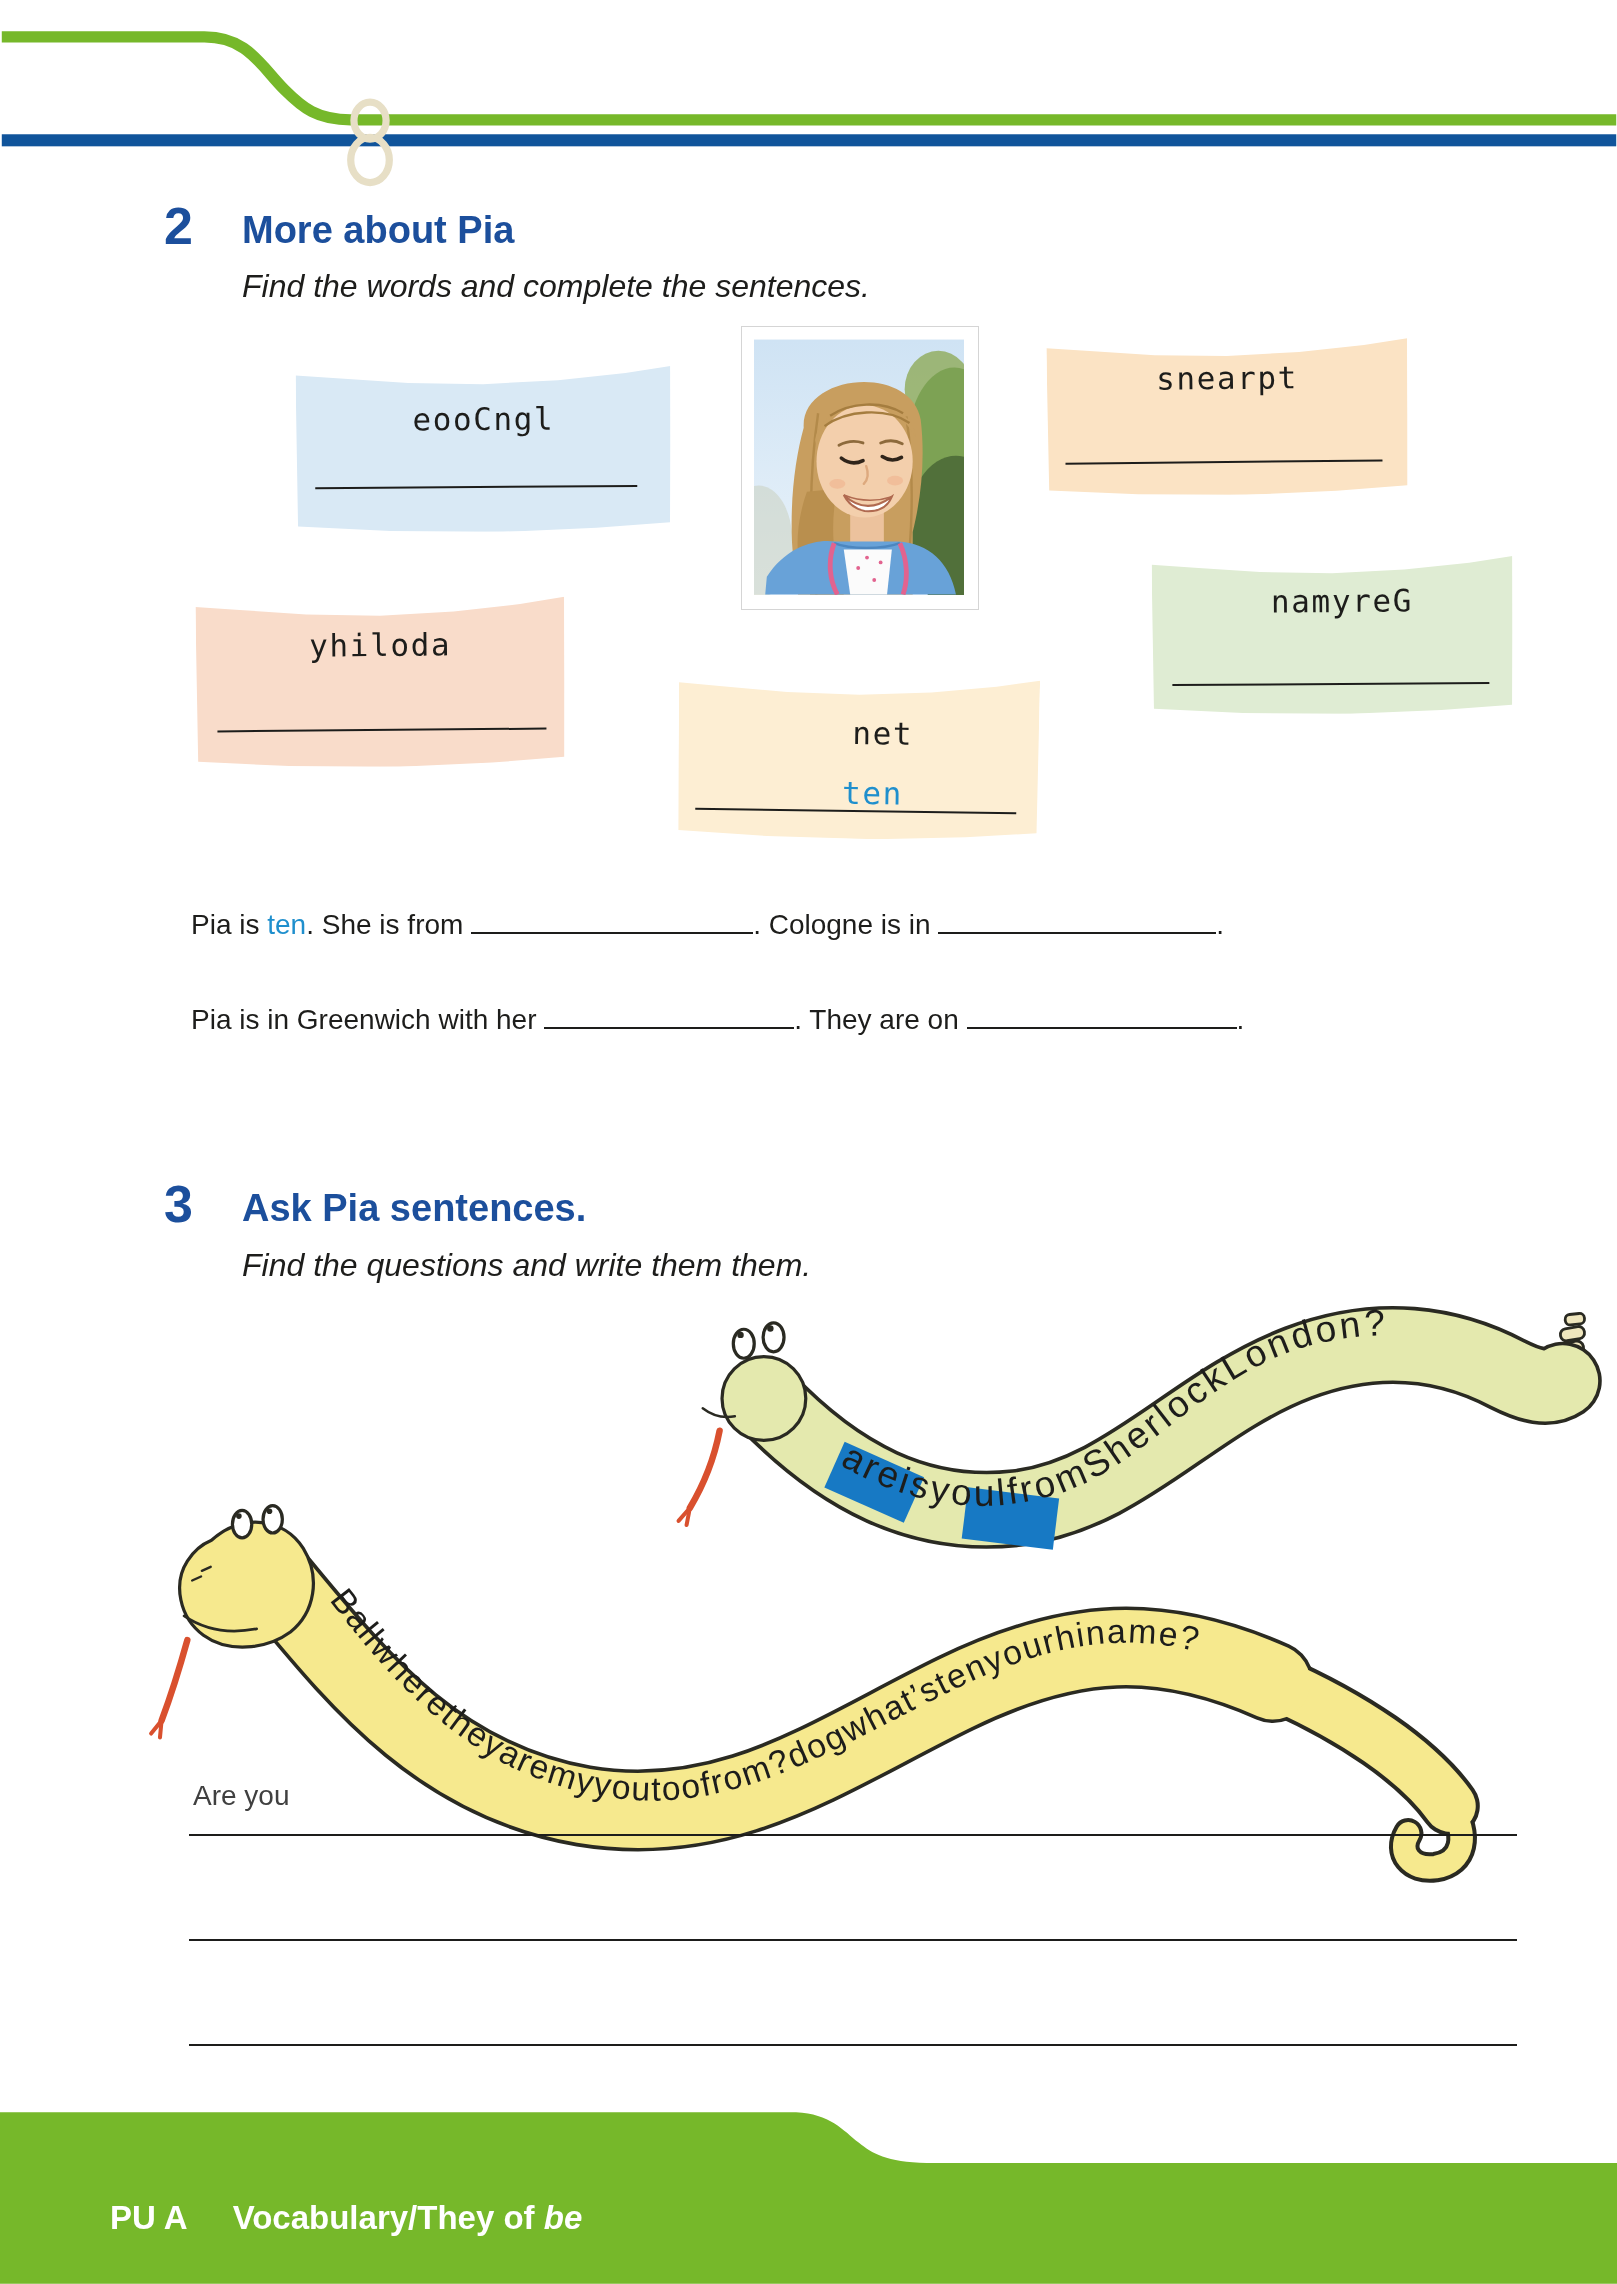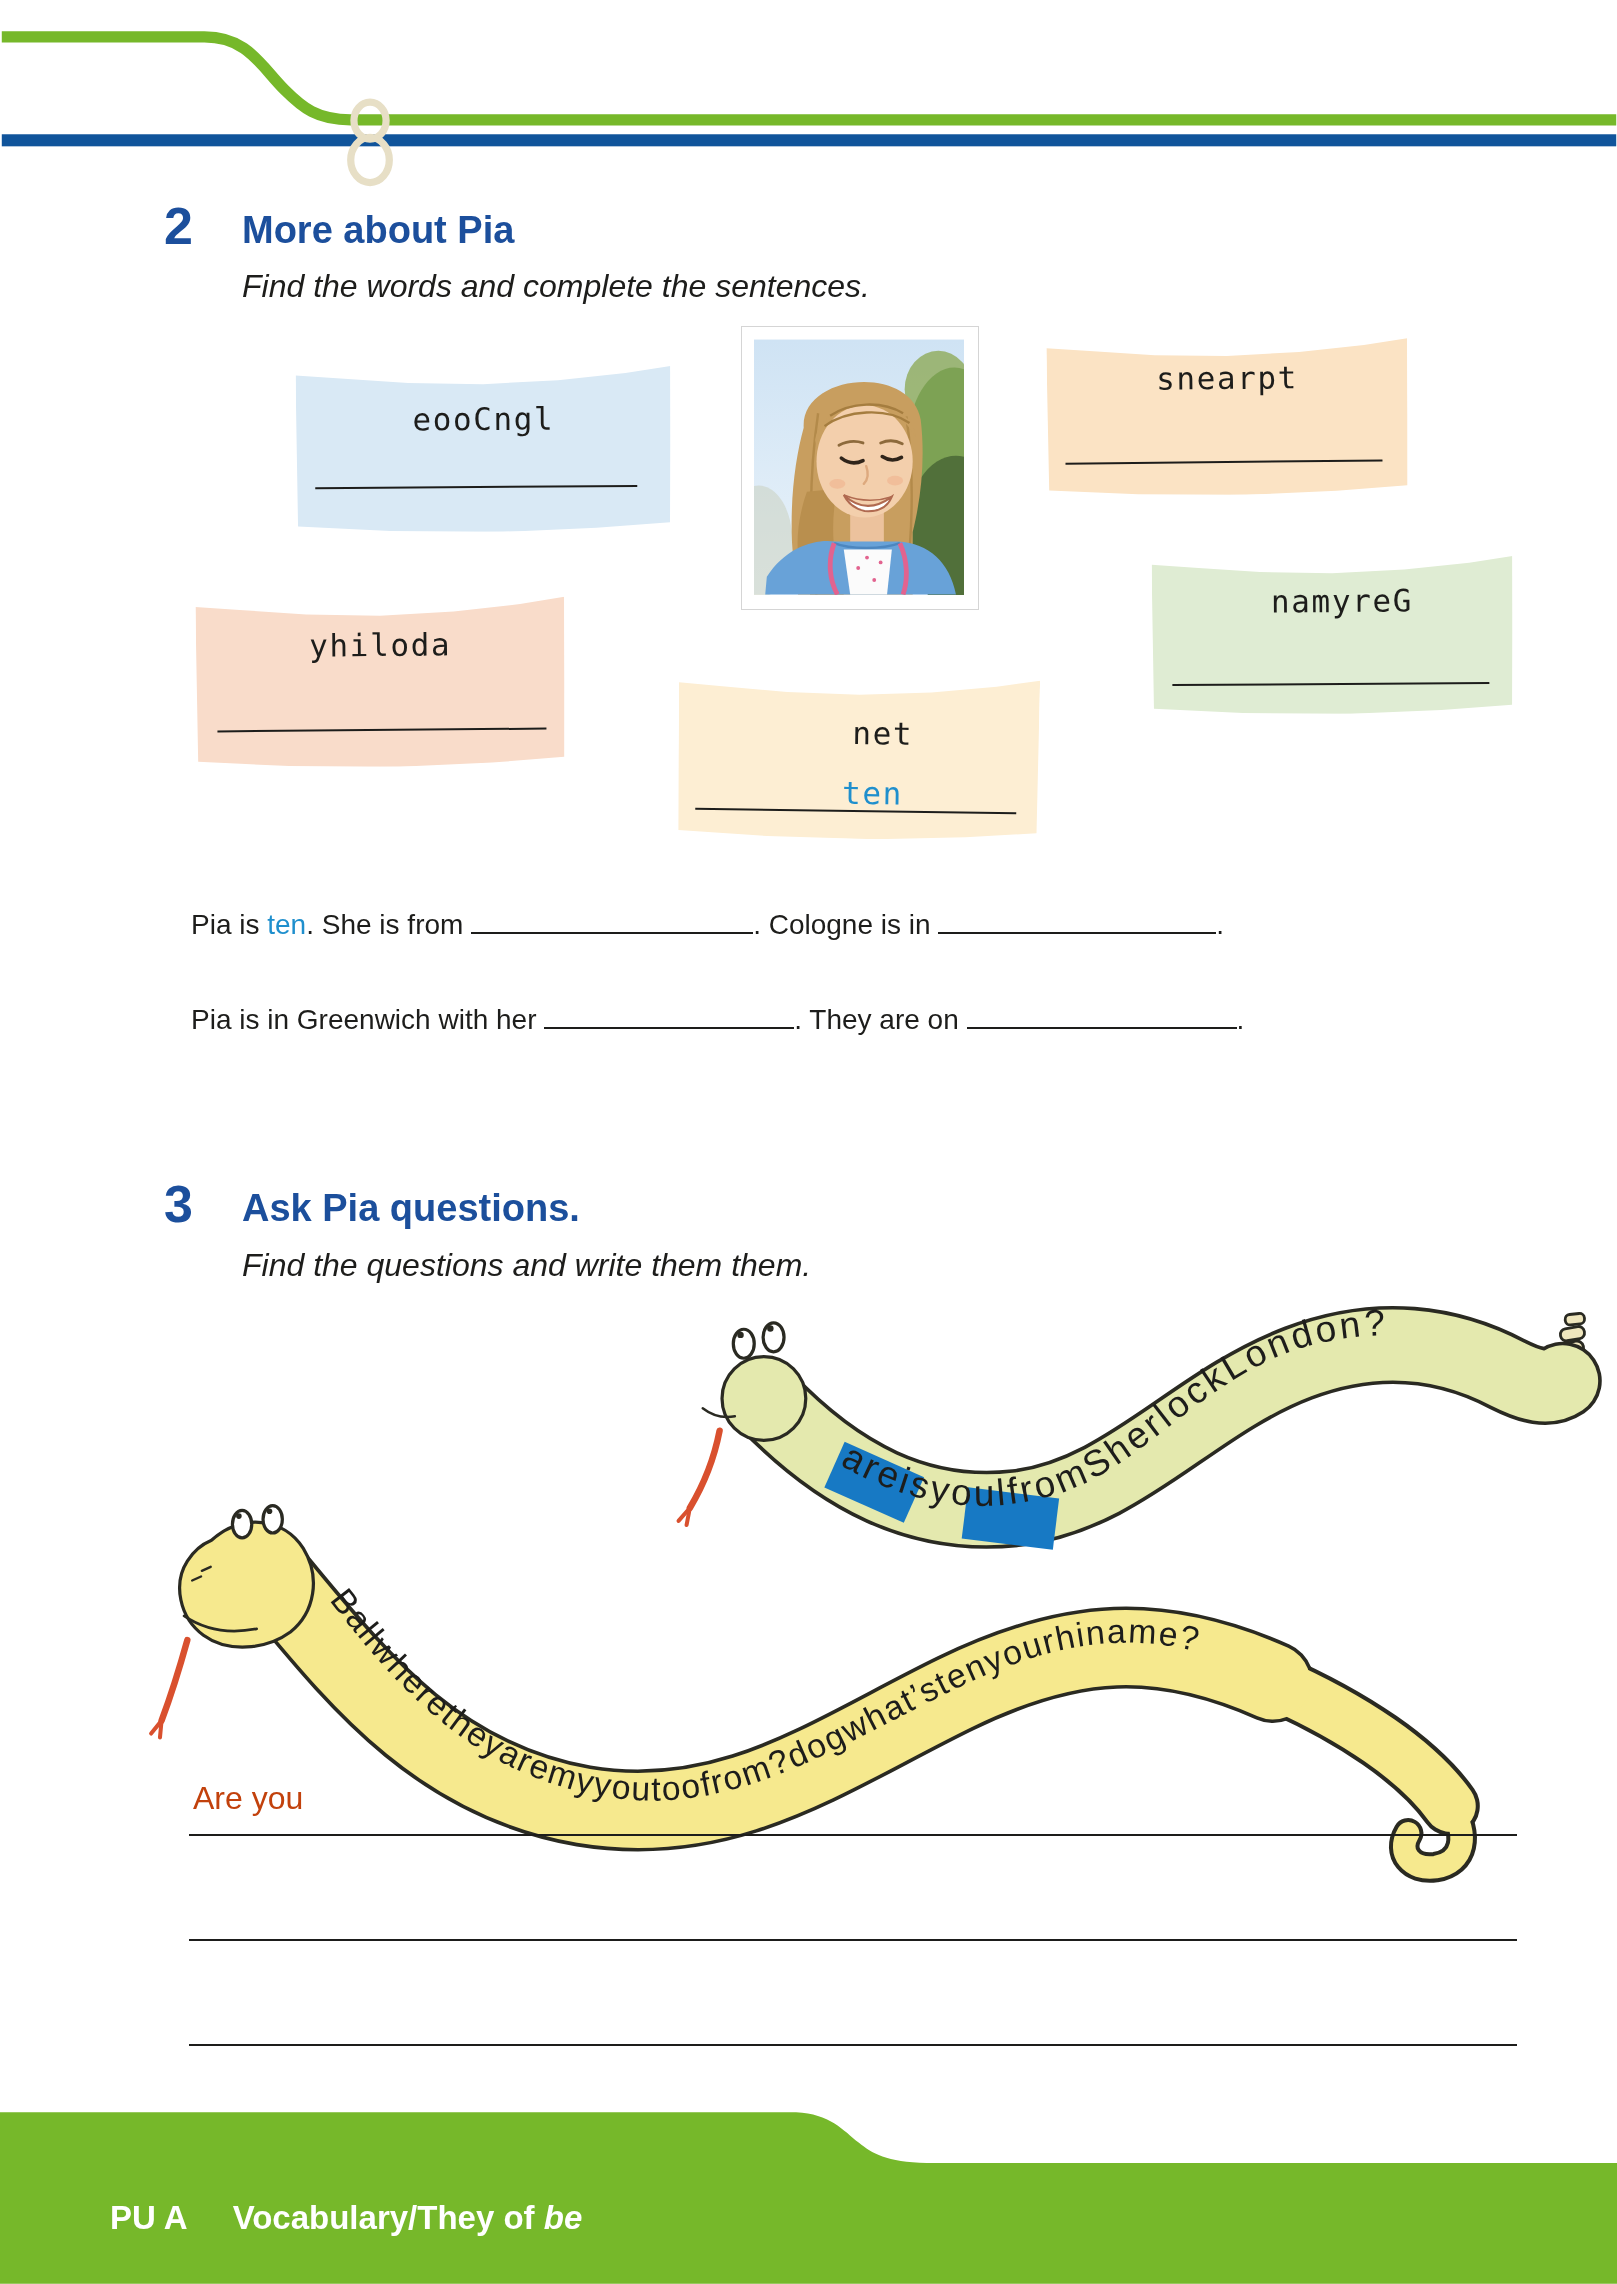--- a/index.html
+++ b/index.html
@@ -24,21 +24,21 @@
   
   .photo-frame{position:absolute;left:741px;top:326px;width:238px;height:284px;background:#ffffff;
                border:1.6px solid #d5d5d5;box-sizing:border-box;padding:12px;}
 
   
   .sentence{position:absolute;left:191px;font-size:28px;color:#1d1d1b;white-space:nowrap;line-height:1.15;}
   .blank{display:inline-block;border-bottom:2.4px solid #1d1d1b;height:1em;vertical-align:baseline;}
   .blue-word{color:#1f8fcd;}
 
   
-  .answer-start{position:absolute;left:193px;top:1782px;font-size:32px;color:#c2410c;line-height:1;}
+  .answer-start{position:absolute;left:193px;top:1782px;font-size:28px;color:#404040;line-height:1;}
   .ans-line{position:absolute;left:189px;width:1328px;height:2.4px;background:#1d1d1b;}
 
   
   .footer-text{position:absolute;left:110px;top:2201px;font-size:33px;font-weight:bold;color:#ffffff;line-height:1;}
   .footer-text .gap{display:inline-block;width:45px;}
   .footer-text em{font-style:italic;}
 
   
   .snake-text{font-family:"Liberation Sans",sans-serif;fill:#1d1d1b;}
 </style>
@@ -131,21 +131,21 @@
 
   <div class="sentence" style="top:999px">
     <span>Pia is in Greenwich with her </span><span class="blank" style="width:250px"></span><span>. They are on </span><span class="blank" style="width:270px"></span><span>.</span>
   </div>
 
   <div class="sentence" style="top:904px">
     <span>Pia is </span><span class="blue-word">ten</span><span>. She is from </span><span class="blank" style="width:282px"></span><span>. Cologne is in </span><span class="blank" style="width:278px"></span><span>.</span>
   </div>
 
   <div class="ex-num" style="top:1178px">3</div>
-  <div class="ex-title" style="top:1189px">Ask Pia questions.</div>
+  <div class="ex-title" style="top:1189px">Ask Pia sentences.</div>
   <div class="ex-instr" style="top:1246px">Find the questions and write them them.</div>
 
   <svg class="abs" style="left:0;top:1289px" width="1618" height="612" viewBox="0 1600 2008 760">
 
     <g>
 
       <g fill="#efe6bd" stroke="#2a2a22" stroke-width="3.5">
         <rect x="1922" y="1688" width="42" height="19" rx="9" transform="rotate(-18 1943 1697)"></rect>
         <rect x="1930" y="1667" width="36" height="17" rx="8" transform="rotate(-14 1948 1675)"></rect>
         <rect x="1937" y="1648" width="30" height="15" rx="7" transform="rotate(-10 1952 1655)"></rect>

